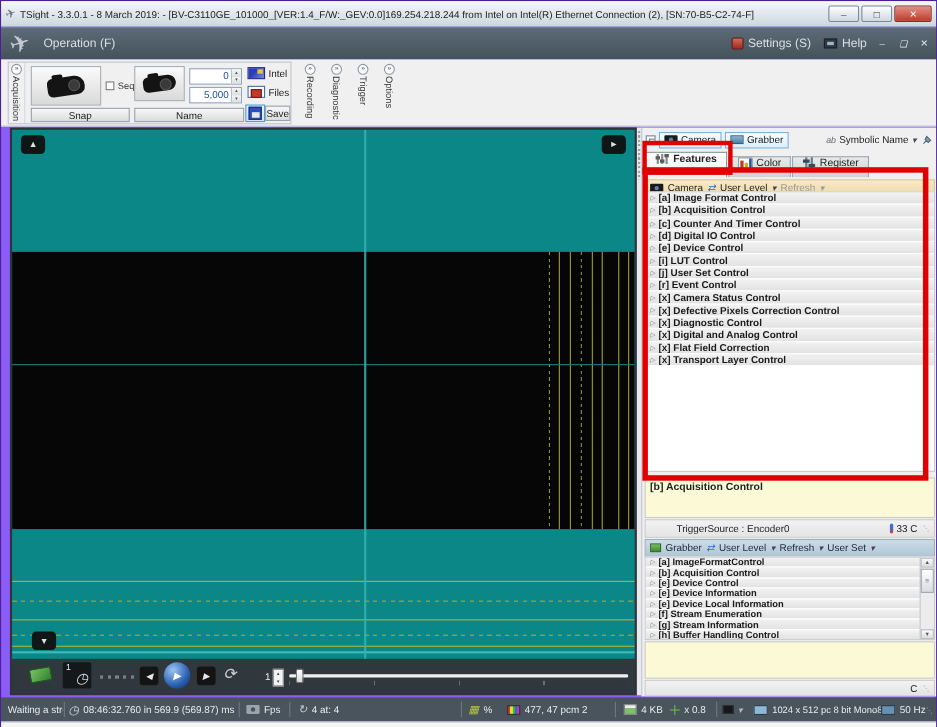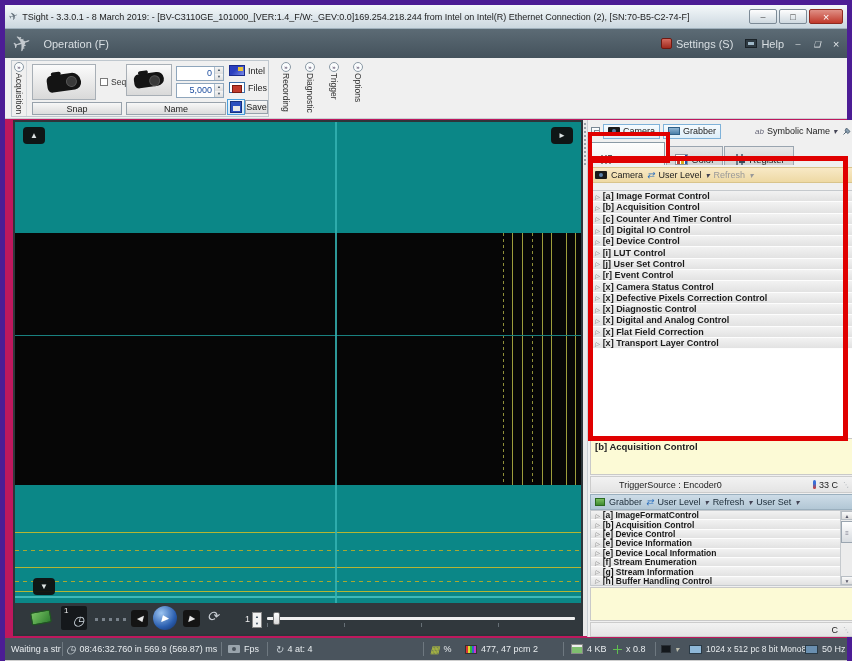--- a/index.html
+++ b/index.html
@@ -1,17 +1,17 @@
 <!DOCTYPE html>
 <html><head>
 <meta charset="utf-8">
 <style>
   html,body{margin:0;padding:0;}
   body{width:852px;height:661px;position:relative;font-family:"Liberation Sans",sans-serif;background:#fff;overflow:hidden;}
-  .window{position:absolute;inset:0;background:#be185d;border:5px solid #4c1d95;box-sizing:border-box;}
+  .window{position:absolute;inset:0;background:#8b5cf6;border:1px solid #4c1d95;box-sizing:border-box;}
   *{box-sizing:border-box;}
 
   
   .titlebar{position:absolute;left:0;top:0;width:100%;height:24px;background:linear-gradient(#F4F8FA,#CBD7DF);border-bottom:1px solid #9FB0BC;display:flex;align-items:center;padding:0 4px;}
   .ic-plane::before{content:"✈";display:inline-block;transform:rotate(-18deg);}
   .ic-plane.small{font-size:11px;color:#6A7680;margin-right:4px;}
   .ic-plane.big{font-size:22px;color:#C3C9CE;margin:0 6px 0 8px;}
   .title-text{flex:1;font-size:9px;color:#222;white-space:nowrap;overflow:hidden;}
   .wbtn{width:28px;height:15px;margin-left:2px;border:1px solid #7C8A96;border-radius:2px;background:linear-gradient(#FDFDFD,#CFD9E0);display:flex;align-items:center;justify-content:center;font-size:9px;color:#333;}
   .wbtn.close{background:linear-gradient(#E09086,#C0392B);color:#fff;border-color:#8E2A20;width:34px;}
@@ -107,40 +107,40 @@
   .ic-cam-s::after{content:"";position:absolute;left:4px;top:2px;width:4px;height:4px;border-radius:50%;background:#5A7FA8;}
   .ic-grab-s{width:12px;height:8px;background:linear-gradient(#8FB4D2,#4A7FA8);border:1px solid #2F5F86;display:inline-block;}
   .ic-sym{font-size:8px;color:#667;font-style:italic;}
   .ic-sym::before{content:"ab";}
   .caret::before{content:"▾";font-size:8px;color:#445;}
   .caret.gray::before{color:#999;}
   .pin-svg{margin-left:2px;}
   .dev-bar .gap{flex:1;}
 
   .tabs{position:absolute;left:2px;top:22px;width:100%;height:23px;display:flex;align-items:flex-end;gap:1px;font-size:9.5px;color:#222;}
-  .tab{height:19px;display:flex;align-items:flex-end;gap:4px;padding:0 8px;background:linear-gradient(#E9E9E9,#D2D2D2);border:1px solid #9AA5B0;border-bottom:none;}
+  .tab{height:19px;display:flex;align-items:flex-start;gap:4px;padding:0 8px;background:linear-gradient(#E9E9E9,#D2D2D2);border:1px solid #9AA5B0;border-bottom:none;}
   .tab.active{height:23px;background:linear-gradient(#FDFDFD,#EFEFEF);border-color:#8A99A5;font-weight:bold;}
   .ic-feat{width:13px;height:11px;position:relative;display:inline-block;}
   .ic-feat::before{content:"";position:absolute;left:2px;top:1px;width:2px;height:9px;background:#8A8A8A;box-shadow:4px 0 #8A8A8A,8px 0 #8A8A8A;}
   .ic-feat::after{content:"";position:absolute;left:1px;top:3px;width:4px;height:3px;background:#5A5A5A;box-shadow:4px 3px #5A5A5A,8px -2px #5A5A5A;}
   .ic-color{width:13px;height:11px;border:1px solid #8A949C;background:
     linear-gradient(#C0392B,#C0392B) 1px 100%/3px 7px no-repeat,
     linear-gradient(#D8A818,#D8A818) 5px 100%/3px 5px no-repeat,
     linear-gradient(#2458A8,#2458A8) 9px 100%/3px 9px no-repeat,#FFF;display:inline-block;}
   .ic-reg{width:12px;height:11px;position:relative;display:inline-block;}
   .ic-reg::before{content:"";position:absolute;left:3px;top:0;width:2px;height:11px;background:#6A7A88;box-shadow:5px 0 #6A7A88;}
   .ic-reg::after{content:"";position:absolute;left:1px;top:2px;width:6px;height:3px;background:#3A4A58;box-shadow:5px 4px #3A4A58;}
 
   .cam-bar{position:absolute;left:2px;top:47px;width:264px;height:16px;background:linear-gradient(#F8E9C6,#EED9A4);border:1px solid #D9C48C;display:flex;align-items:center;gap:4px;padding:0 4px;font-size:9px;color:#222;}
   .ic-ul{color:#2A6FBF;font-size:9px;}
   .ic-ul::before{content:"⇄";}
   .dim{color:#999;}
 
   .tree{position:absolute;left:2px;width:264px;background:#FFF;border:1px solid #C5C9CD;overflow:hidden;}
-  .cam-tree{top:70px;height:255px;text-align:right;}
+  .cam-tree{top:58px;height:255px;text-align:right;}
   .trow{display:flex;align-items:center;background:linear-gradient(#F2F2F2,#E2E2E2);border-bottom:1px solid #FDFDFD;cursor:default;}
   .cam-tree .trow{height:11.3px;font-size:9px;}
   .trow .arr{font-size:6px;color:#777;margin:0 3px 0 4px;}
   .trow .arr::before{content:"▷";}
   .trow .lbl{font-weight:bold;color:#1A1A1A;white-space:nowrap;}
 
   .info-box{position:absolute;left:2px;width:264px;background:#FCFAD6;border:1px solid #C9C9C9;font-size:9.5px;font-weight:bold;color:#222;padding:2px 4px;}
   .info1{top:318px;height:37px;}
   .info2{top:467px;height:34px;}
   .statrow{position:absolute;left:2px;width:264px;background:linear-gradient(#F2F2F2,#E4E4E4);border:1px solid #CCC;display:flex;align-items:center;font-size:9px;color:#222;padding:0 4px;}

